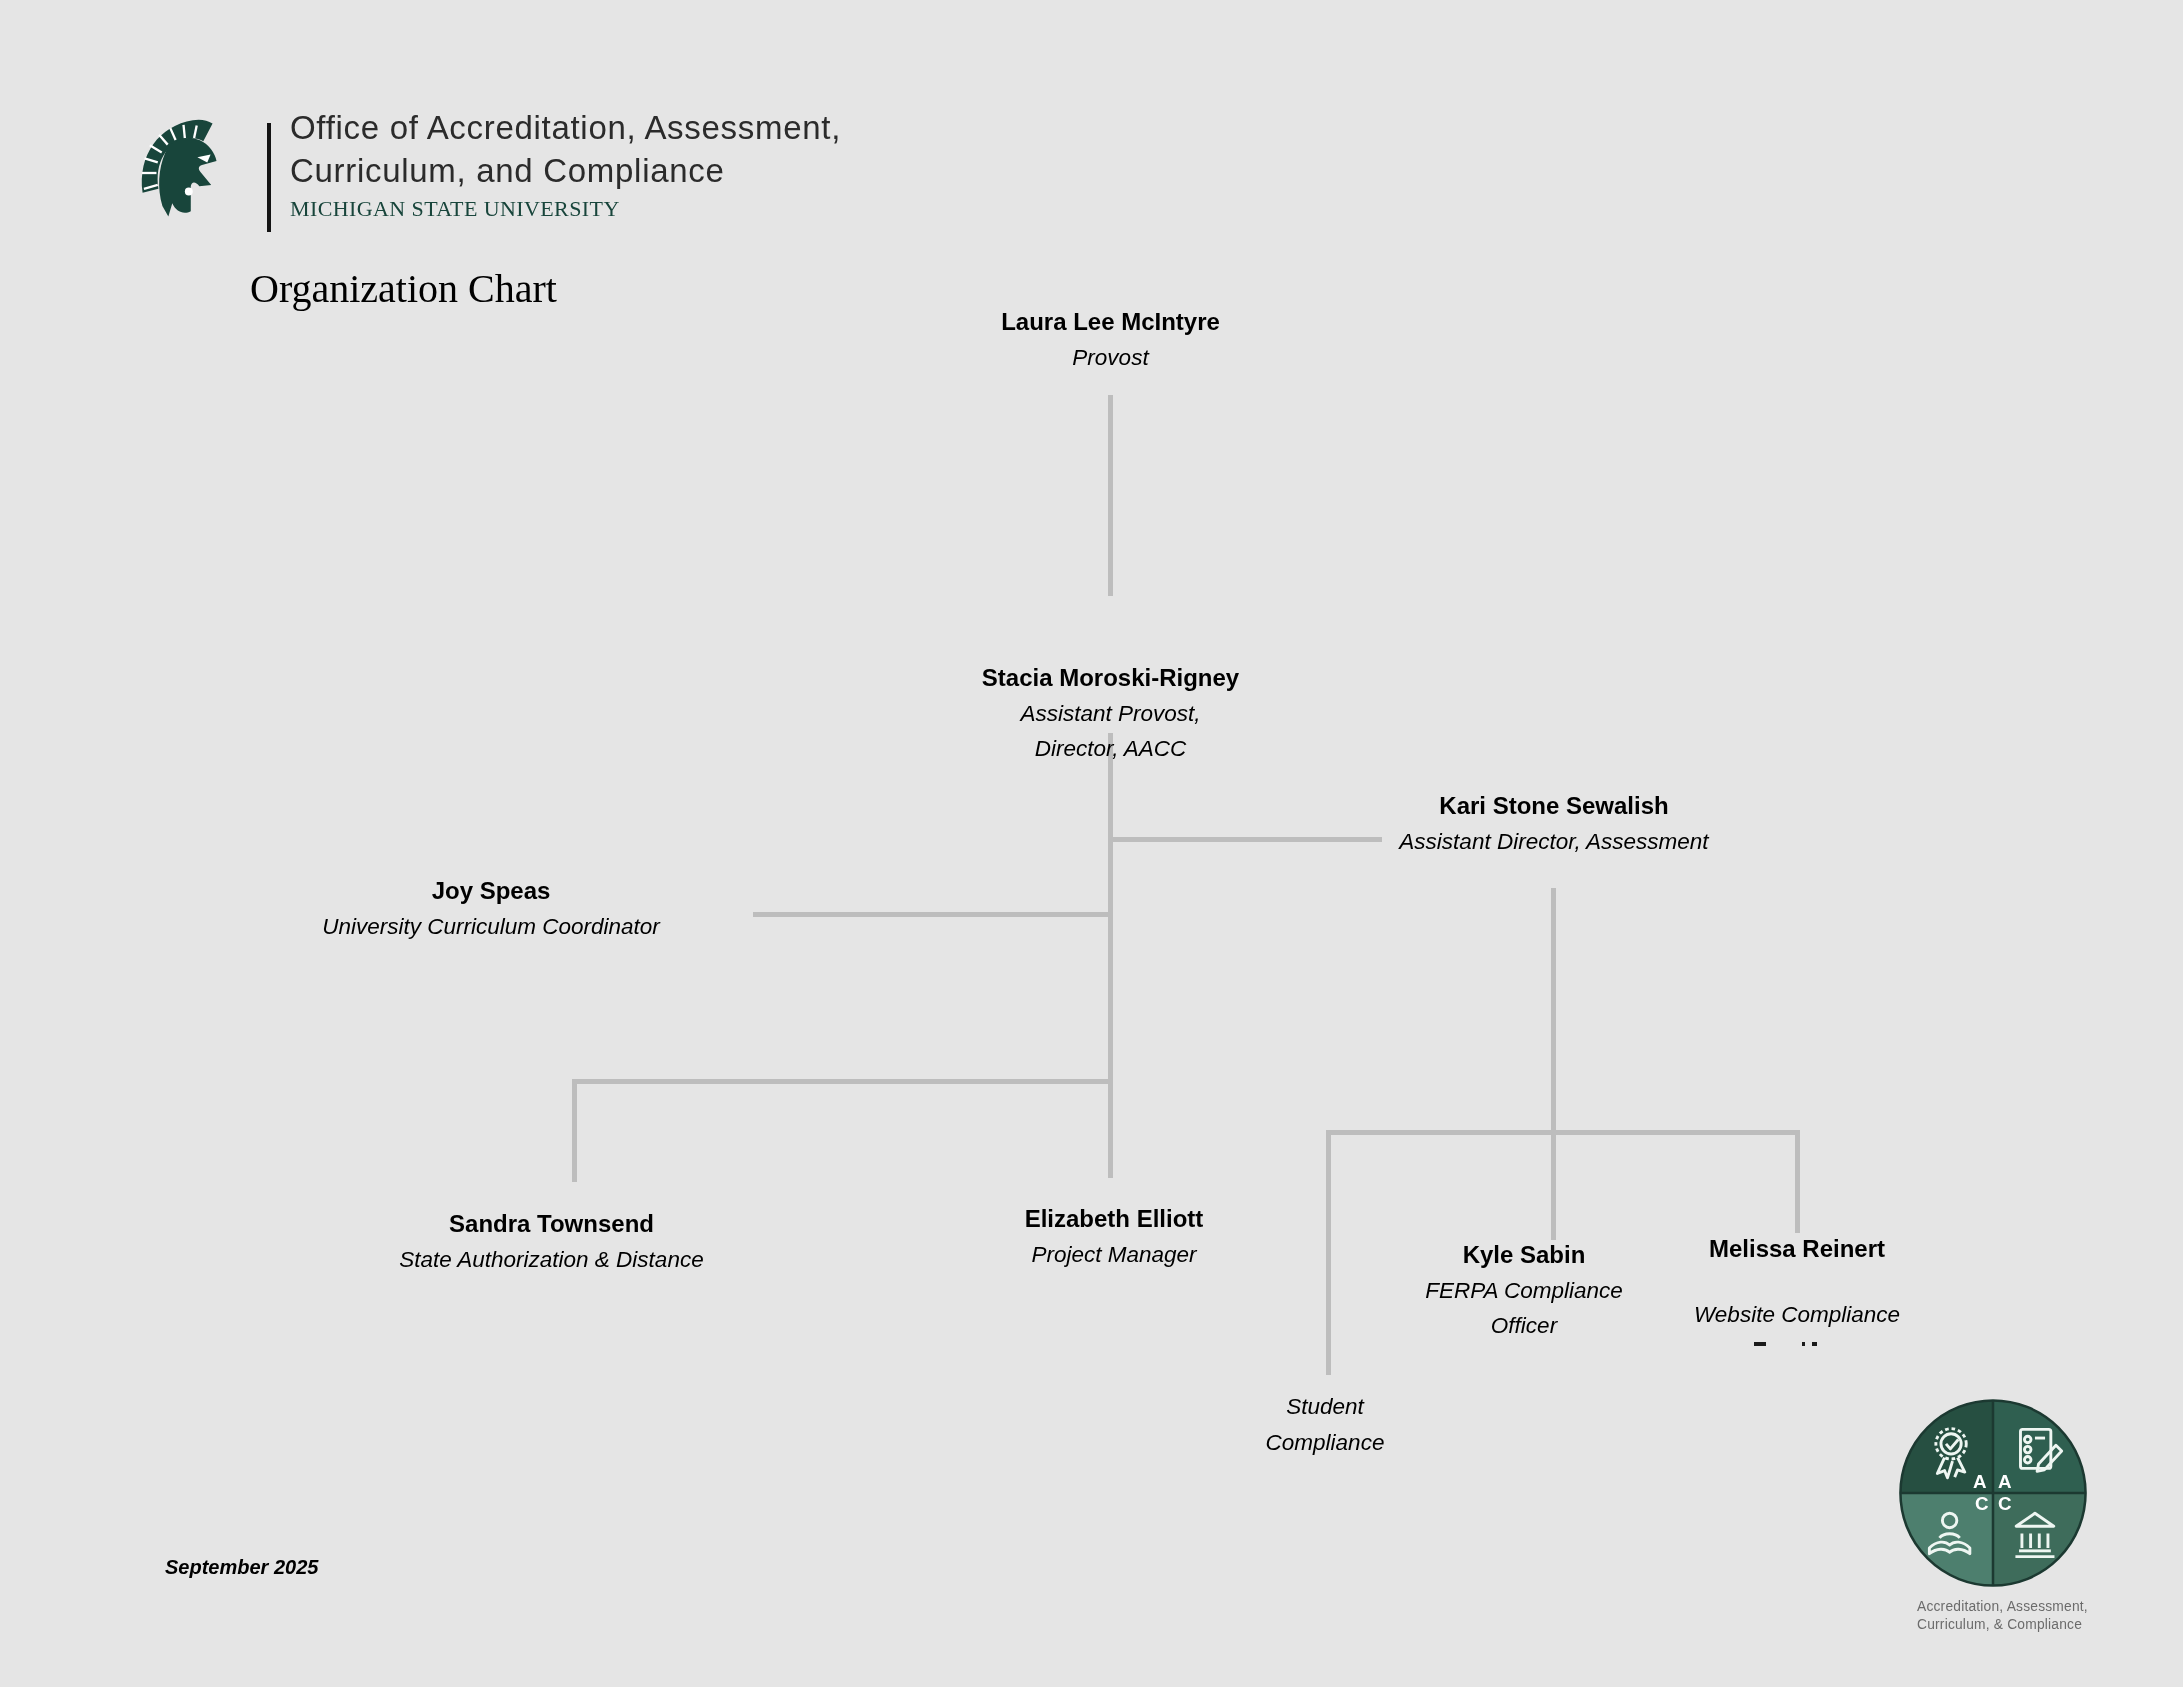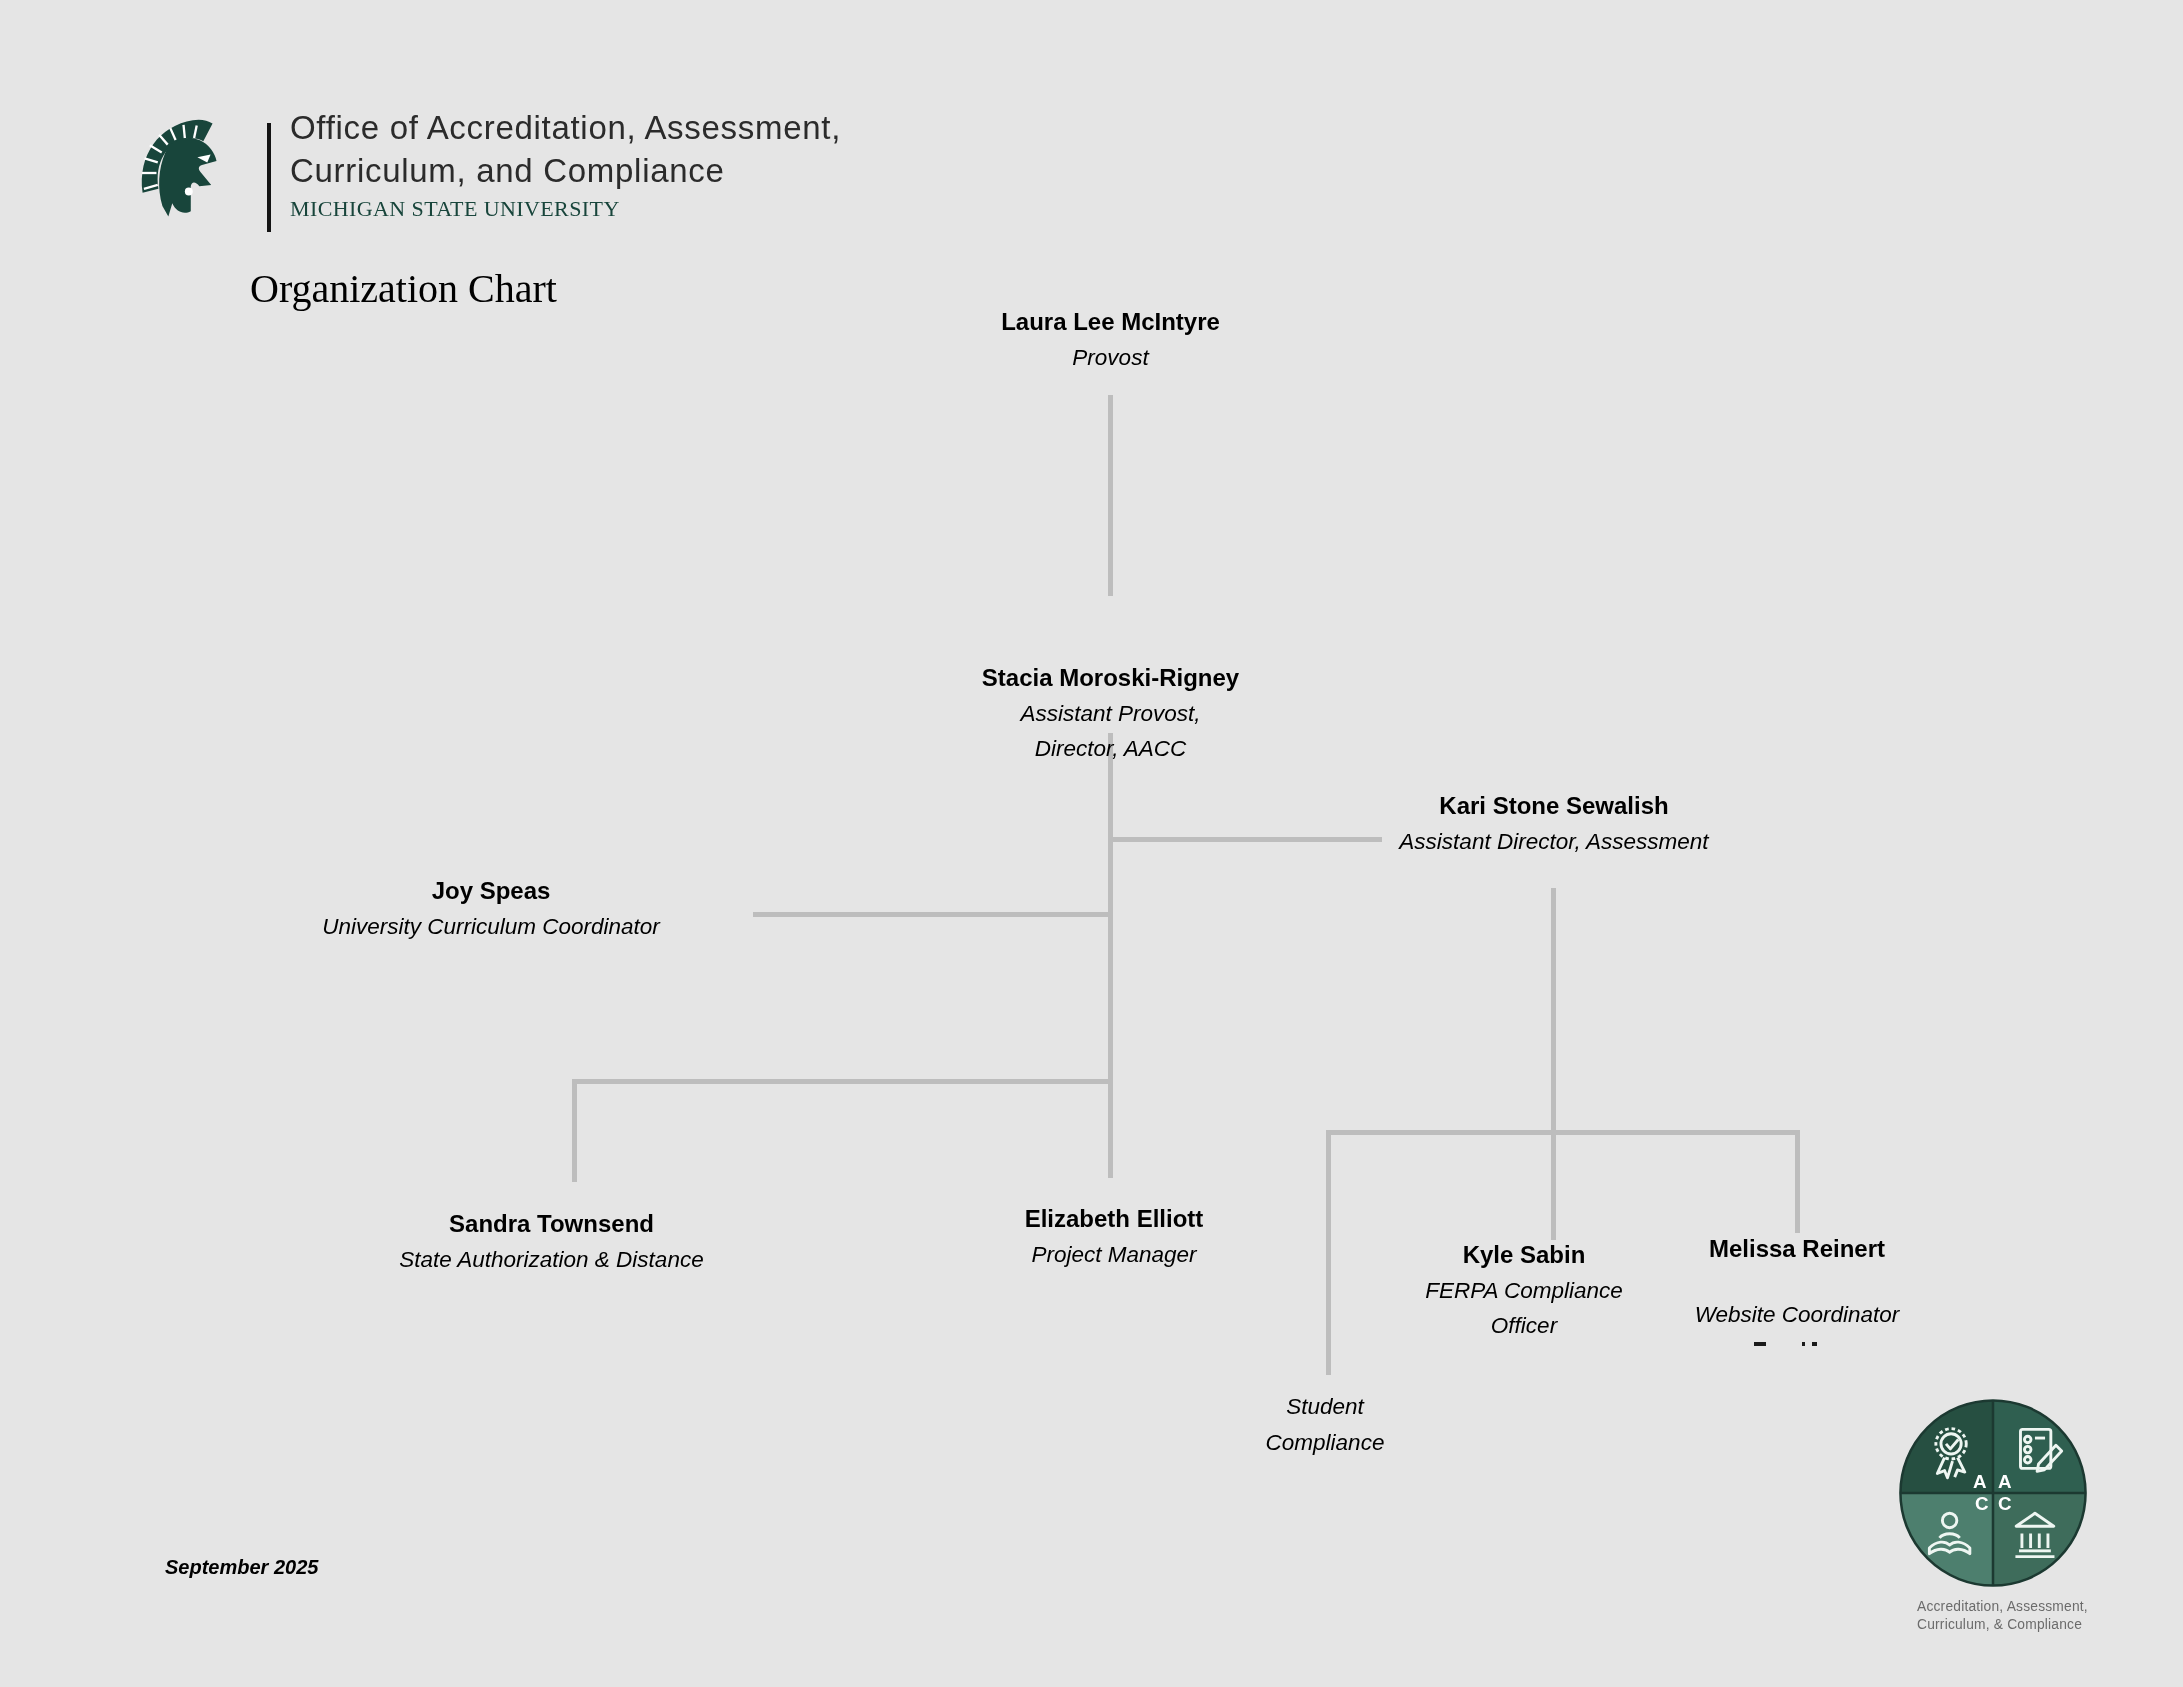--- a/index.html
+++ b/index.html
@@ -134,21 +134,21 @@
   </div>
 
   <div class="node" id="node-ferpa">
     <div class="name">Kyle Sabin</div>
     <div class="role">FERPA Compliance</div>
     <div class="role">Officer</div>
   </div>
 
   <div class="node" id="node-website">
     <div class="name">Melissa Reinert</div>
-    <div class="role">Website Coordinator</div>
+    <div class="role">Website Compliance</div>
   </div>
 
   <div id="clipped-fragment">
     <i class="m1"></i><i class="m2"></i><i class="m3"></i>
   </div>
 
   <div class="node" id="node-students">
     <div class="role">Student</div>
     <div class="role">Compliance</div>
   </div>

